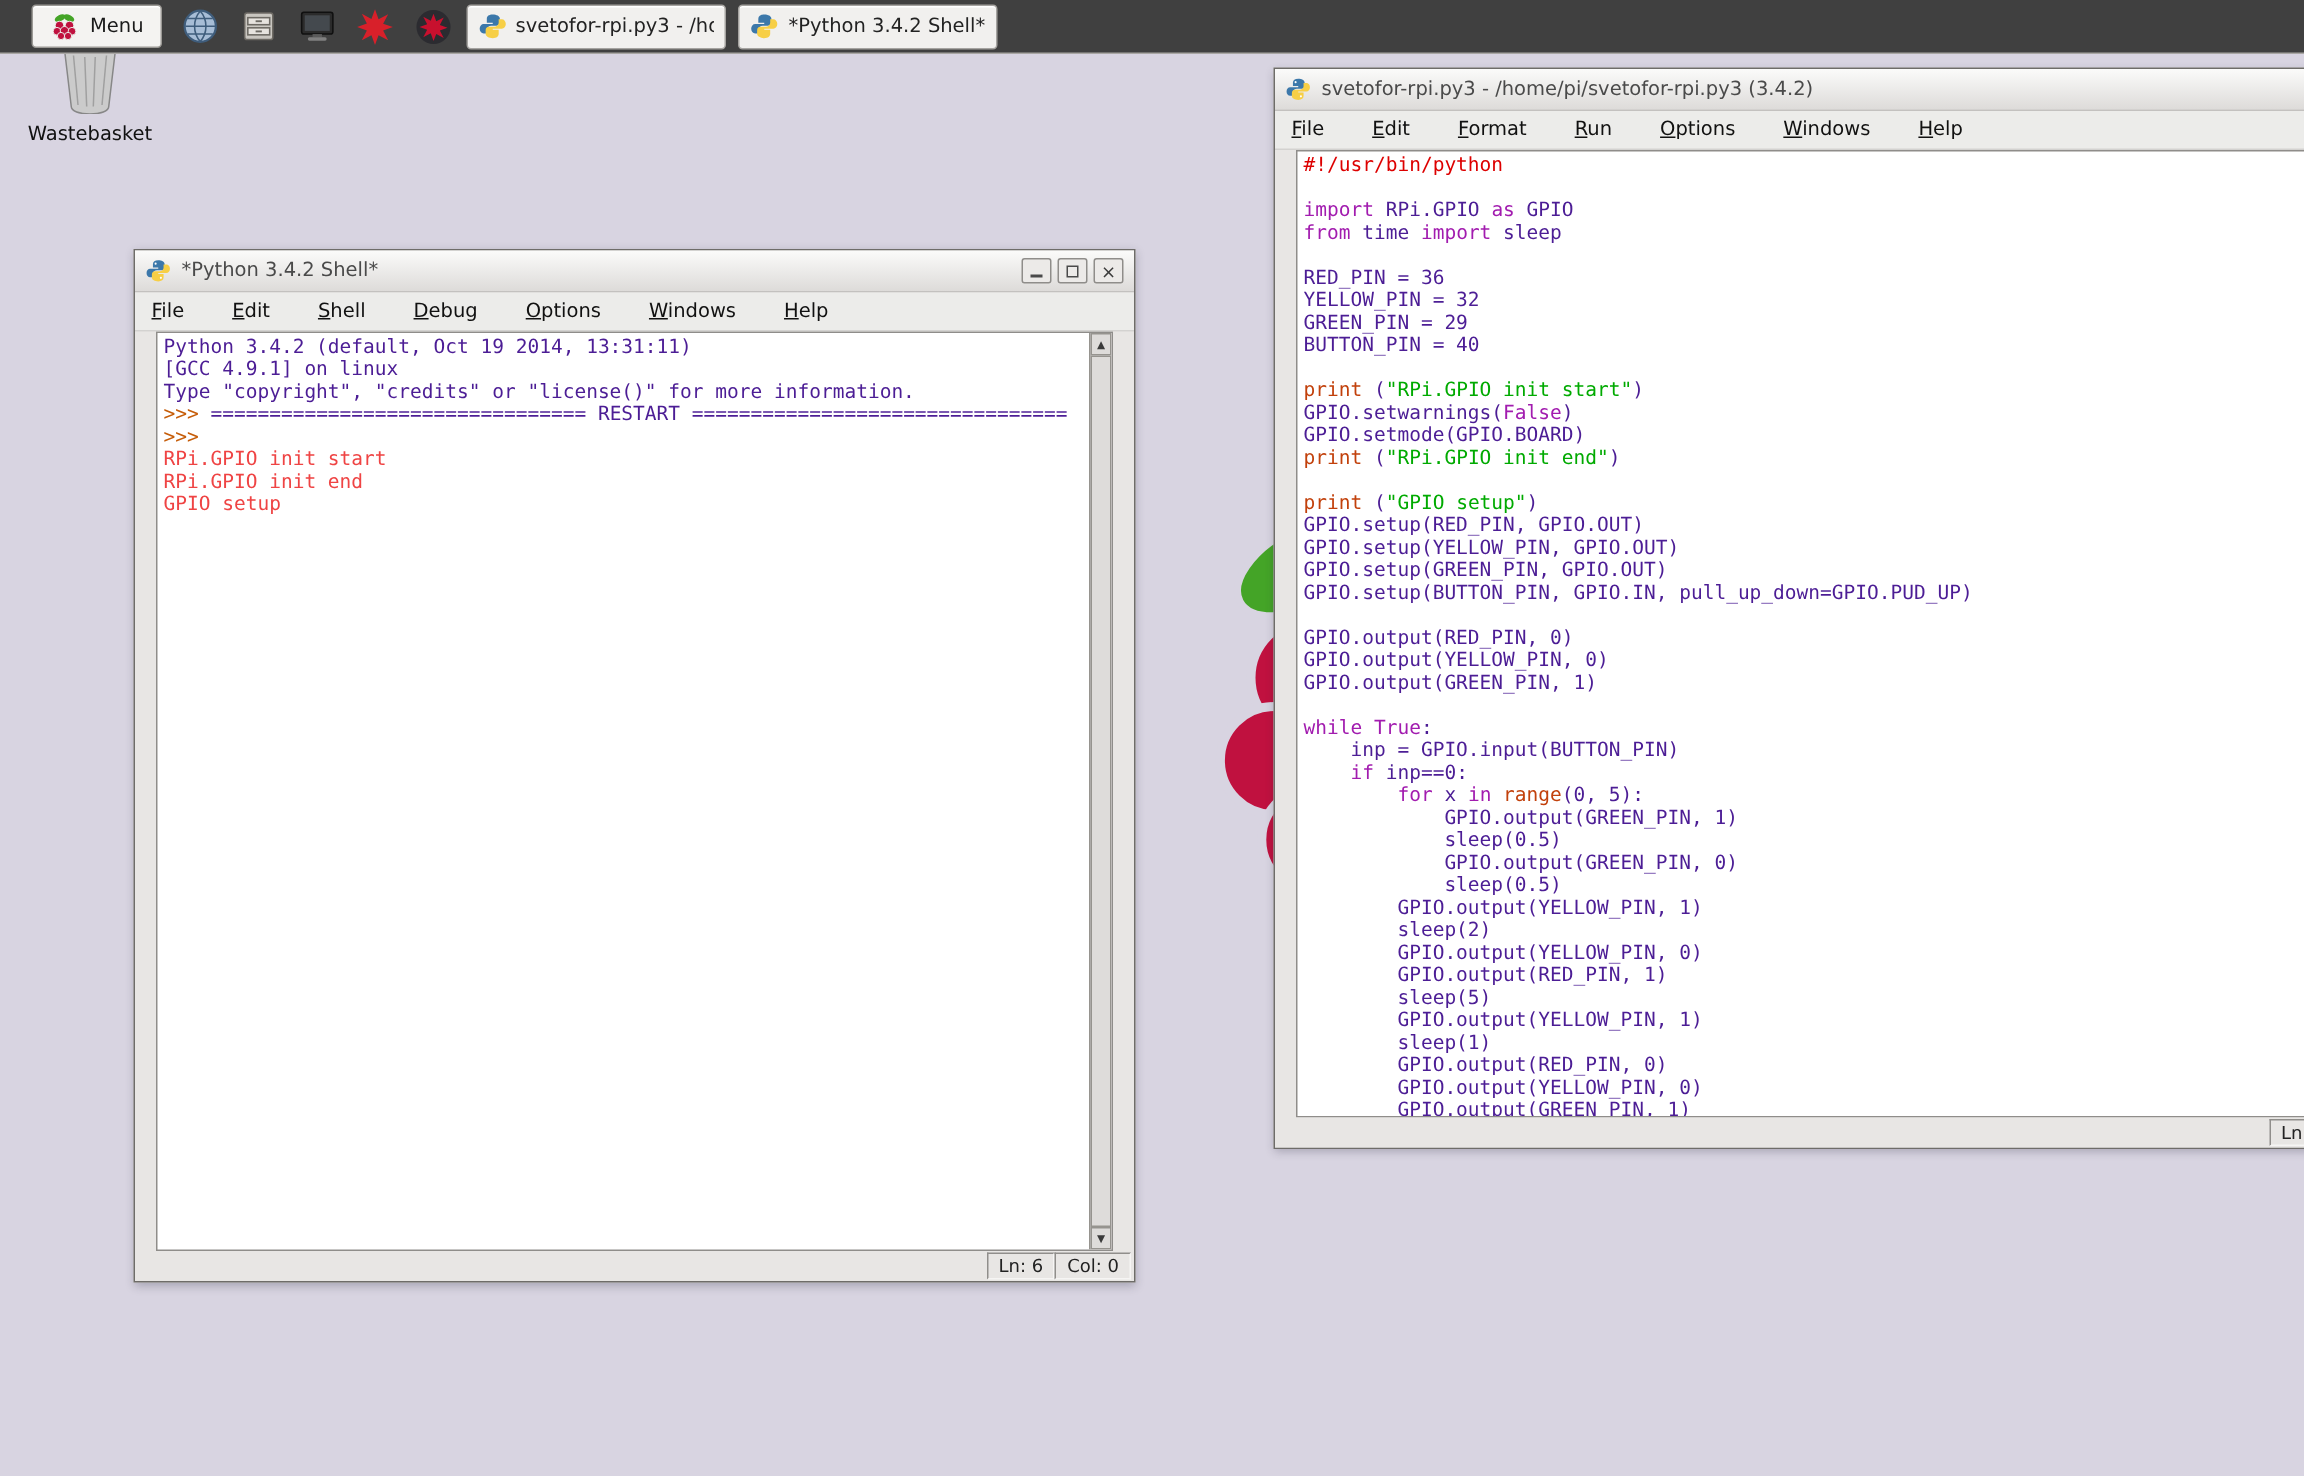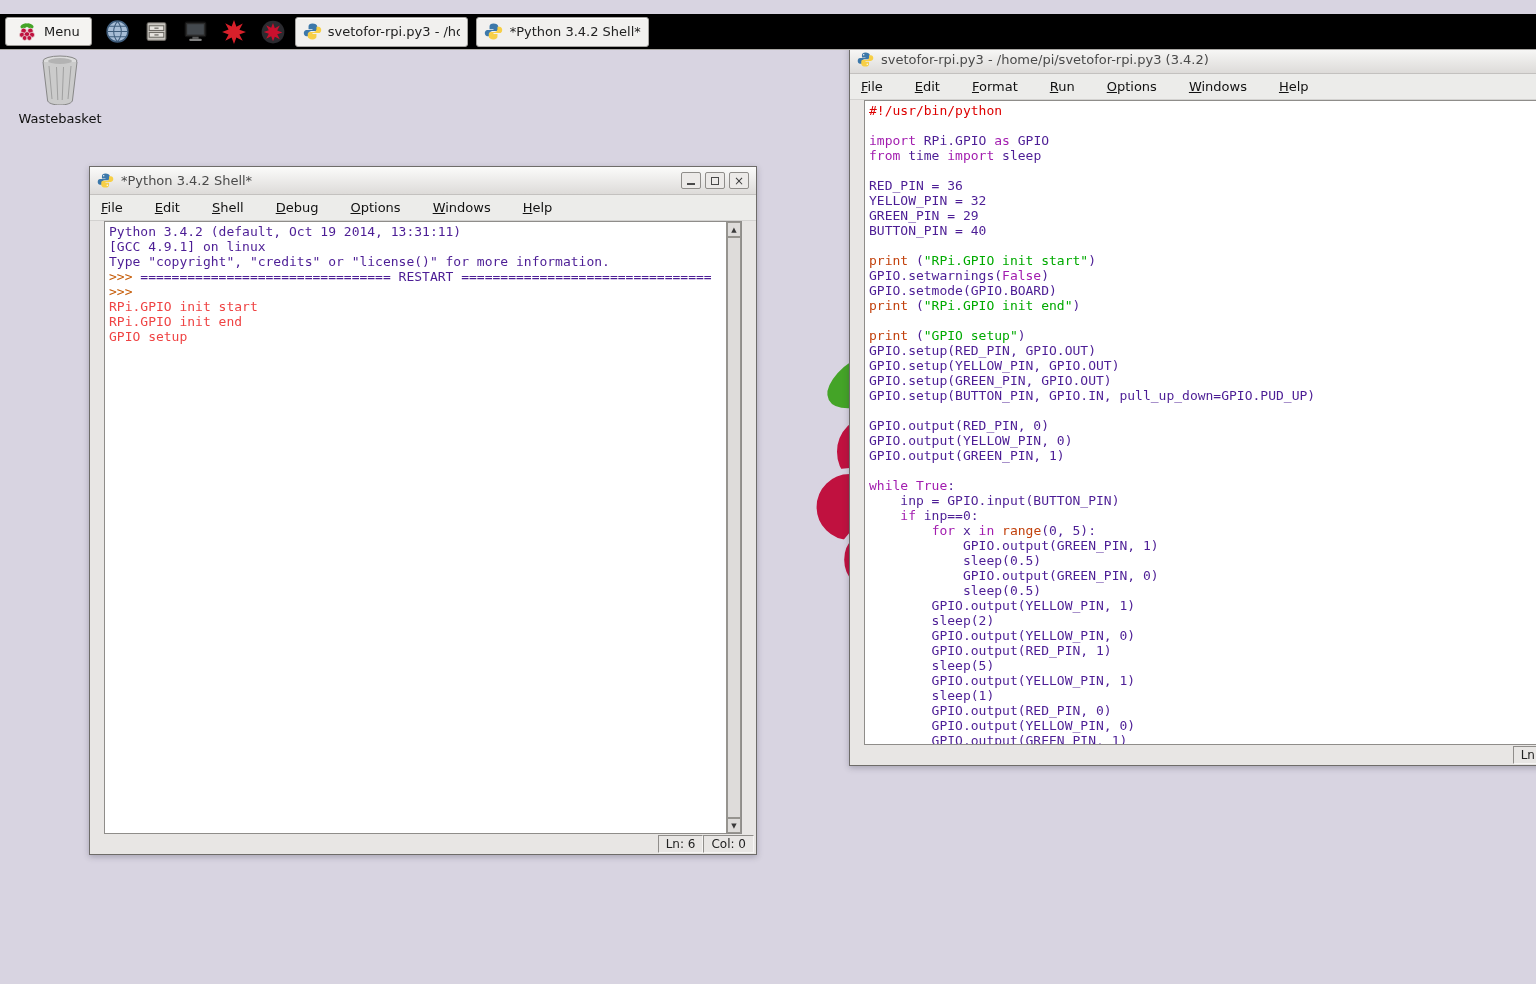--- a/index.html
+++ b/index.html
@@ -11,42 +11,42 @@
     font-size:13px;
     color:#1a1a1a;
   }
 
   
   .watermark { position:absolute; left:792px; top:326px; width:240px; height:290px; z-index:0; }
 
   
   .taskbar {
     position:absolute; left:0; top:0; width:1536px; height:36px;
-    background:#000000; border-bottom:1px solid #a9a7a4;
-    display:flex; align-items:center; gap:8px; padding:0 5px; z-index:10;margin-top:14px;
+    background:#404040; border-bottom:1px solid #a9a7a4;
+    display:flex; align-items:center; gap:8px; padding:0 21px; z-index:10;
   }
   .menu-button {
     display:flex; align-items:center; gap:7px; height:29px; padding:0 11px;
     background:#f4f3f1; border:1px solid #9b9995; border-radius:3px;
     box-shadow:inset 0 1px 0 #ffffff;
   }
   .tb-icon { width:27px; height:27px; display:flex; align-items:center; justify-content:center; }
   .tb-icon.sm { width:20px; height:20px; }
   .launchers { display:flex; align-items:center; gap:12px; margin-left:4px; }
   .task-button {
     display:flex; align-items:center; gap:6px; width:173px; height:30px; padding:0 7px;
     background:#f1f0ee; border:1px solid #a5a3a0; border-radius:3px;
     box-shadow:inset 0 1px 0 #ffffff; overflow:hidden;
   }
   .task-button:first-of-type { margin-left:16px; }
   .task-label { white-space:nowrap; overflow:hidden; font-size:13px; color:#222; }
 
   
   .desktop-icon {
-    position:absolute; left:14px; top:53px; width:92px; z-index:1;
+    position:absolute; left:14px; top:24px; width:92px; z-index:1;
     display:flex; flex-direction:column; align-items:center; gap:6px; text-align:center;
   }
   .icon-label { font-size:13px; color:#111; }
 
   
   .window {
     position:absolute; z-index:2;
     background:#e8e6e4; border:1px solid #6e6c69;
     box-shadow:0 2px 6px rgba(40,40,60,.28);
     display:flex; flex-direction:column;

